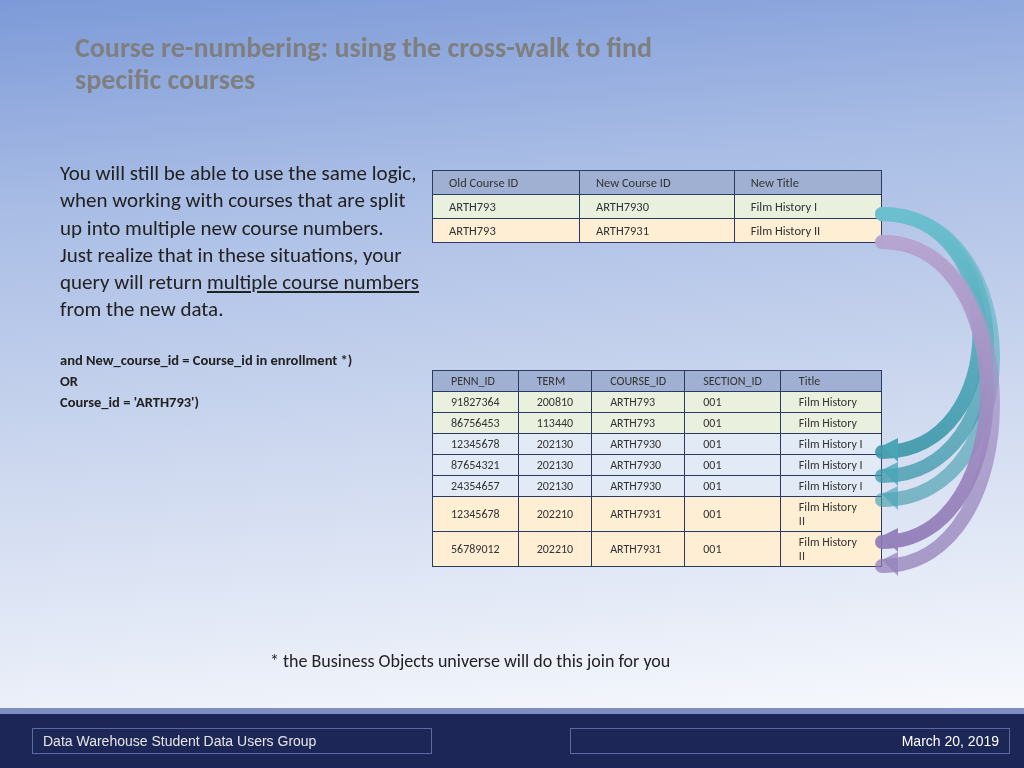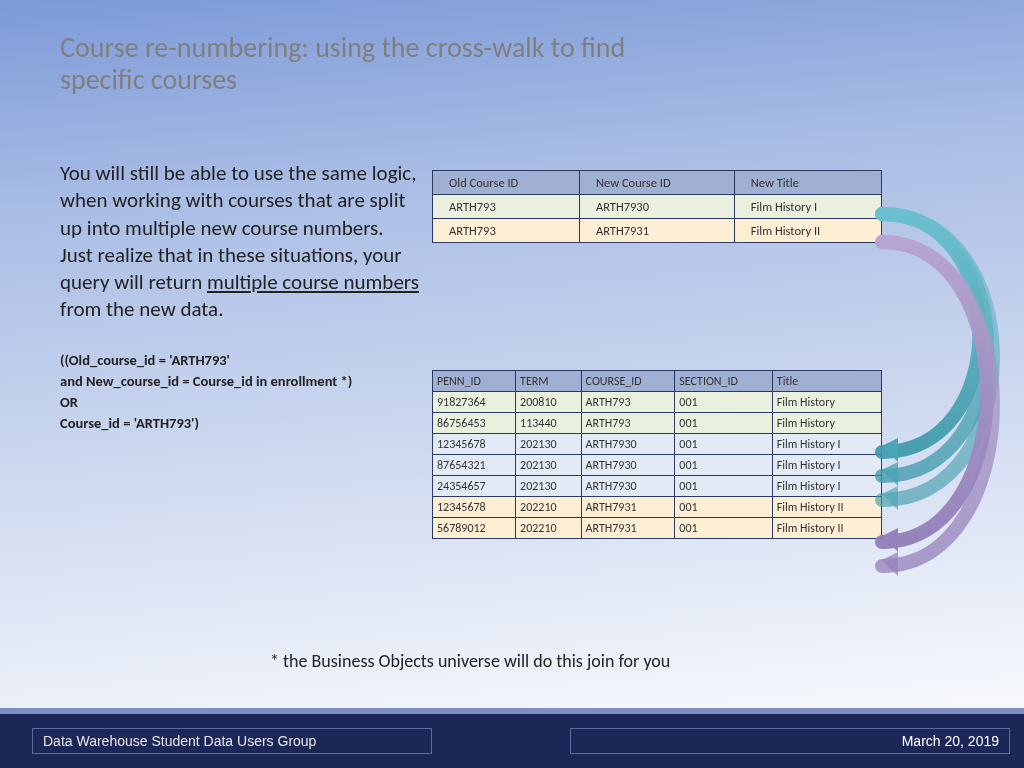--- a/index.html
+++ b/index.html
@@ -3,22 +3,22 @@
 <meta charset="utf-8">
 <style>
   * { box-sizing: border-box; margin: 0; padding: 0; }
   html, body { width: 1024px; height: 768px; overflow: hidden; font-family: Calibri, "Segoe UI", Arial, sans-serif; }
   .slide {
     width: 1024px; height: 768px;
     background: linear-gradient(175deg, #7d9ad8 0%, #a9bde5 25%, #cdd8ef 55%, #eef2fa 85%, #ffffff 100%);
     position: relative;
   }
   .title {
-    position: absolute; left: 60px; top: 32px; width: 580px;
-    font-size: 28px; font-weight: 400; color: #7f7f7f; line-height: 1.15;
+    position: absolute; left: 75px; top: 32px; width: 580px;
+    font-size: 28px; font-weight: 700; color: #7f7f7f; line-height: 1.15;
   }
   .body-text {
     position: absolute; left: 60px; top: 160px; width: 360px;
     font-size: 21px; color: #222; line-height: 1.3;
   }
   .body-text .underline { text-decoration: underline; }
   .code-text {
     position: absolute; left: 60px; top: 350px; width: 370px;
     font-size: 14.5px; font-weight: 700; color: #222; line-height: 1.45;
   }
@@ -38,21 +38,21 @@
   .xwalk th { background: #a0b0d2; }
   .xwalk .r-green td { background: #eaf0de; }
   .xwalk .r-cream td { background: #fdeed4; }
 
   
   .enroll {
     position: absolute; left: 432px; top: 370px; width: 450px;
     border-collapse: collapse; font-size: 12px; color: #333;
   }
   .enroll th, .enroll td {
-    border: 1px solid #2b3a63; text-align: left; padding: 3px 4px; font-weight: 400;
+    border: 1px solid #2b3a63; text-align: left; padding: 3px 18px; font-weight: 400;
   }
   .enroll th { background: #a0b0d2; }
   .enroll .r-green td { background: #eaf0de; }
   .enroll .r-blue  td { background: #e1eaf5; }
   .enroll .r-cream td { background: #fdeed4; }
 
   
   .arrows { position: absolute; left: 872px; top: 182px; width: 160px; height: 430px; pointer-events: none; }
 
   
@@ -80,21 +80,20 @@
 
 <div class="slide">
 
   <div class="title">Course re-numbering: using the cross-walk to find specific courses</div>
 
   <div class="body-text">
     <span>You will still be able to use the same logic, when working with courses that are split up into multiple new course numbers.  Just realize that in these situations, your query will return </span><span class="underline">multiple course numbers</span><span> from the new data.</span>
   </div>
 
   <div class="code-text">
-    <div>((Old_course_id = 'ARTH793'</div>
     <div>and New_course_id = Course_id in enrollment *)</div>
     <div>OR</div>
     <div>Course_id = 'ARTH793')</div>
   </div>
 
   <table class="xwalk">
     <thead>
         <tr>
       <th>Old Course ID</th>
       <th>New Course ID</th>

